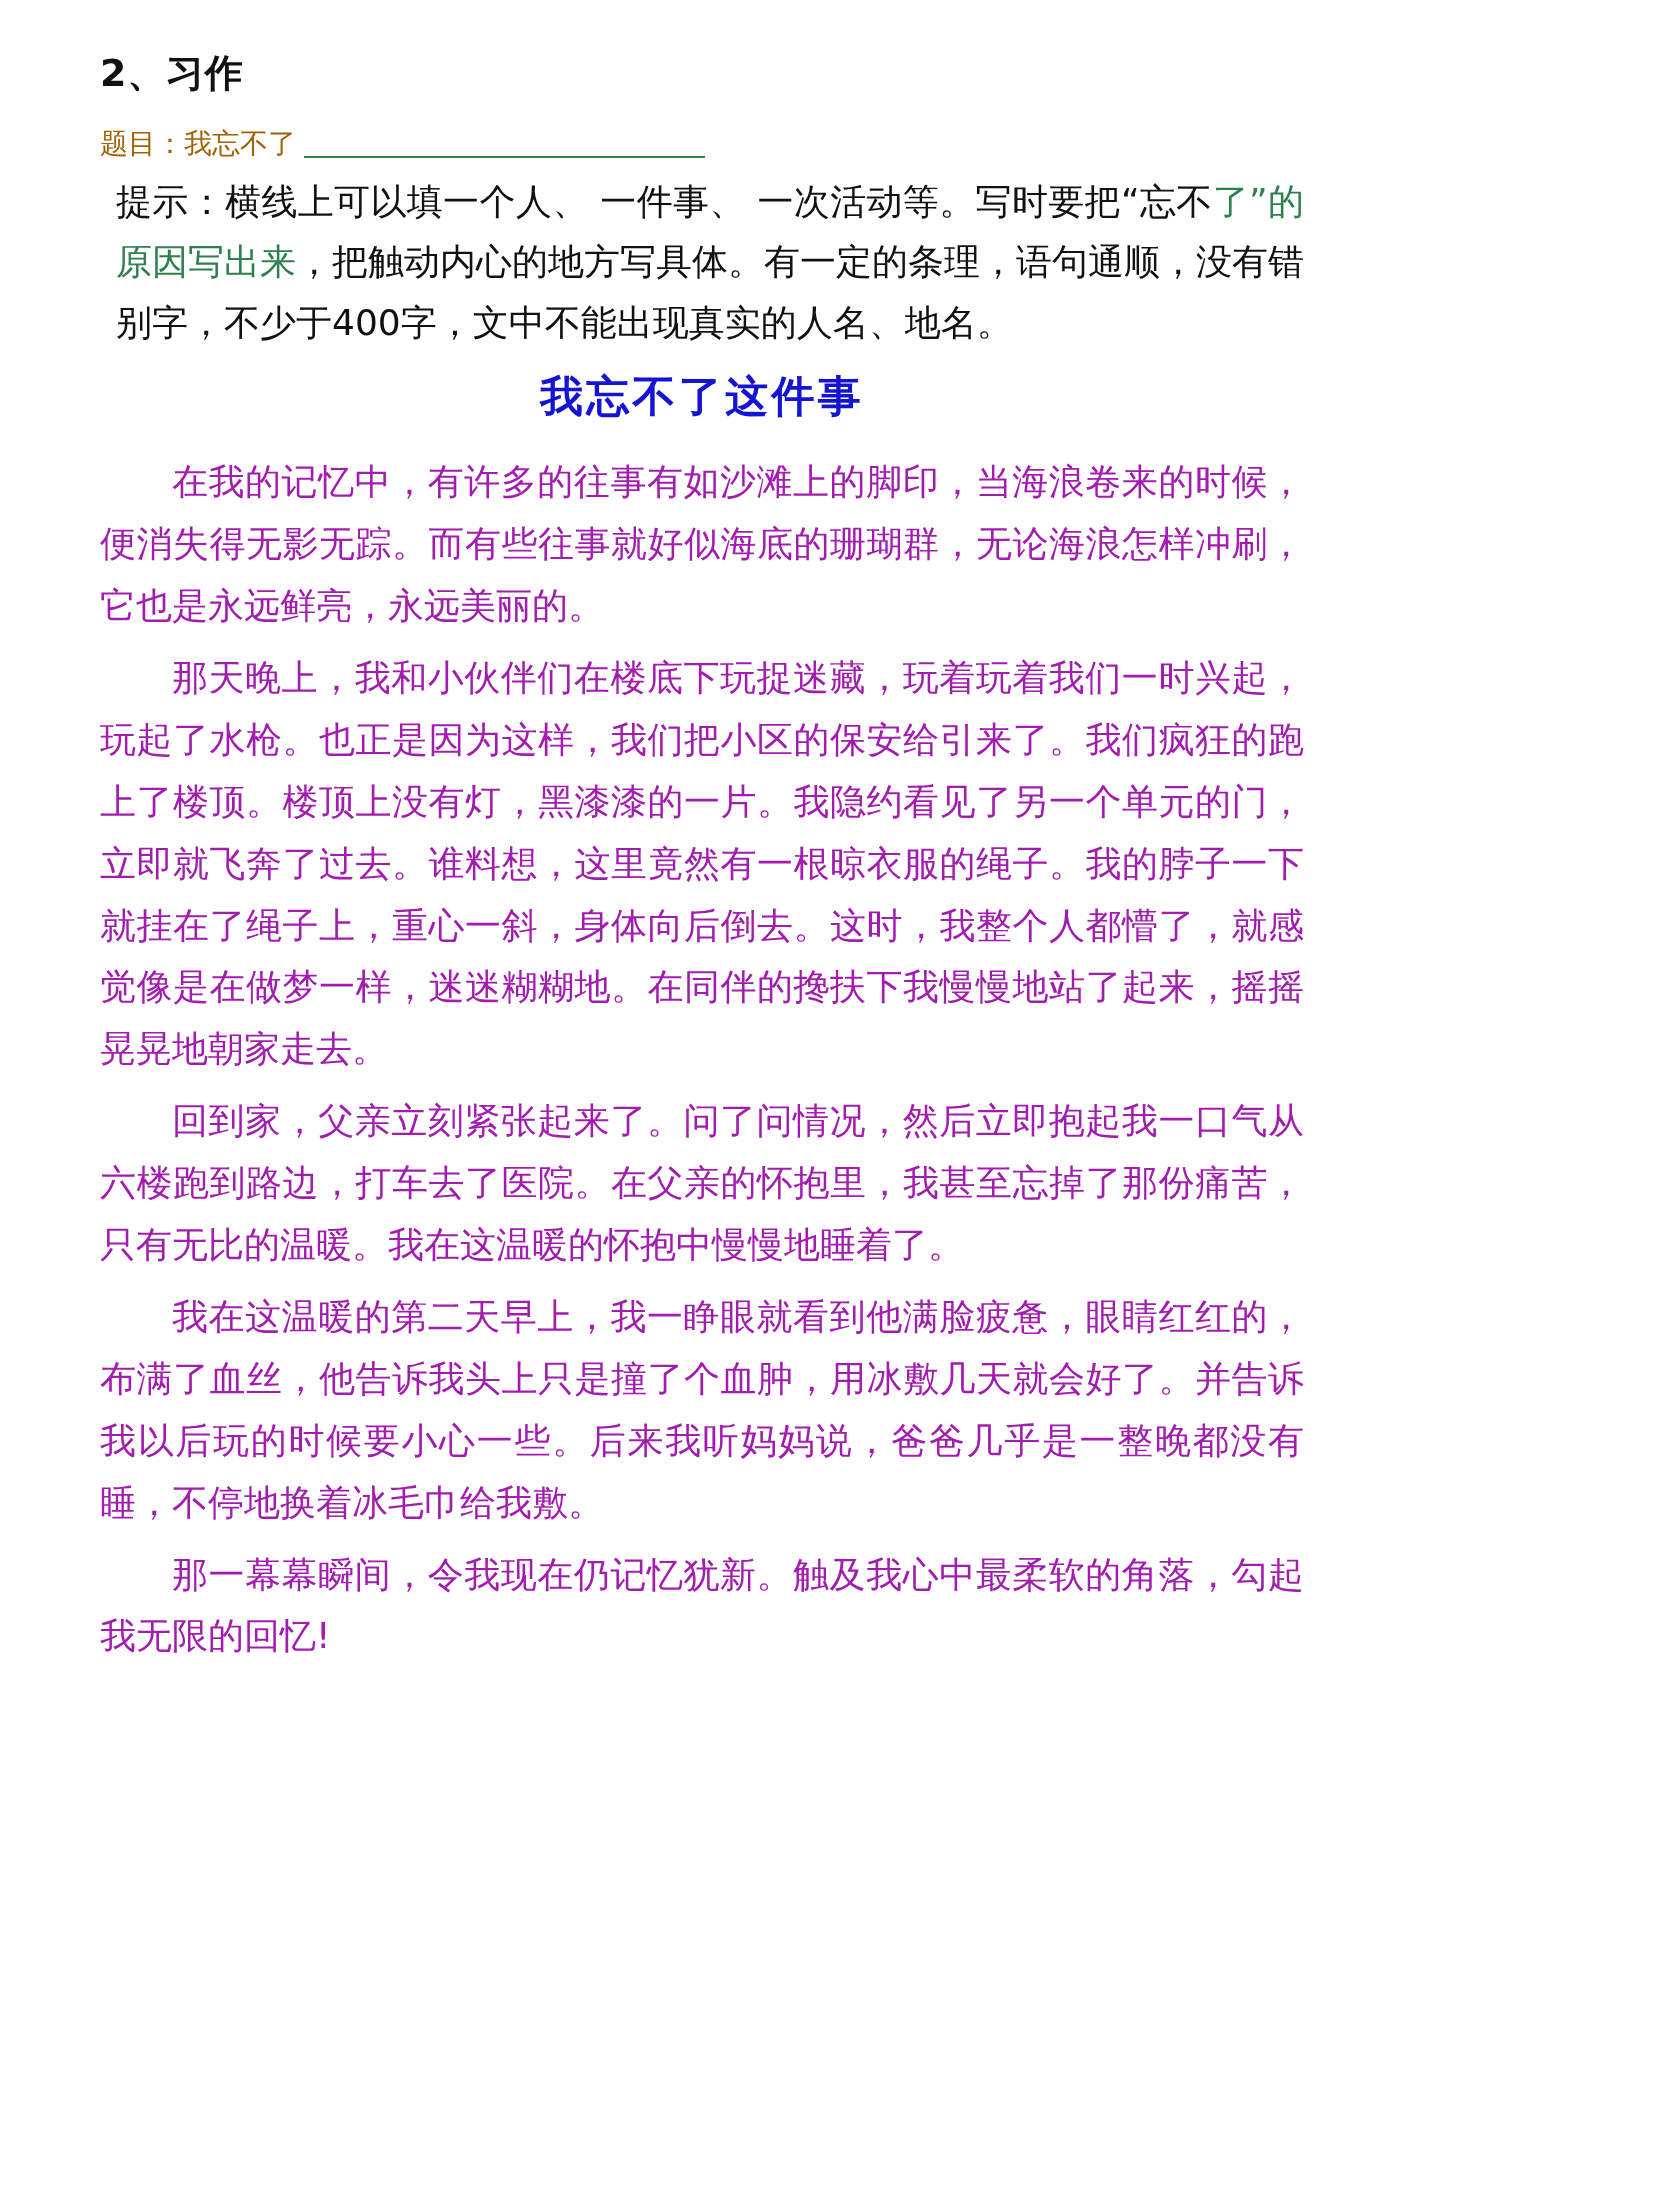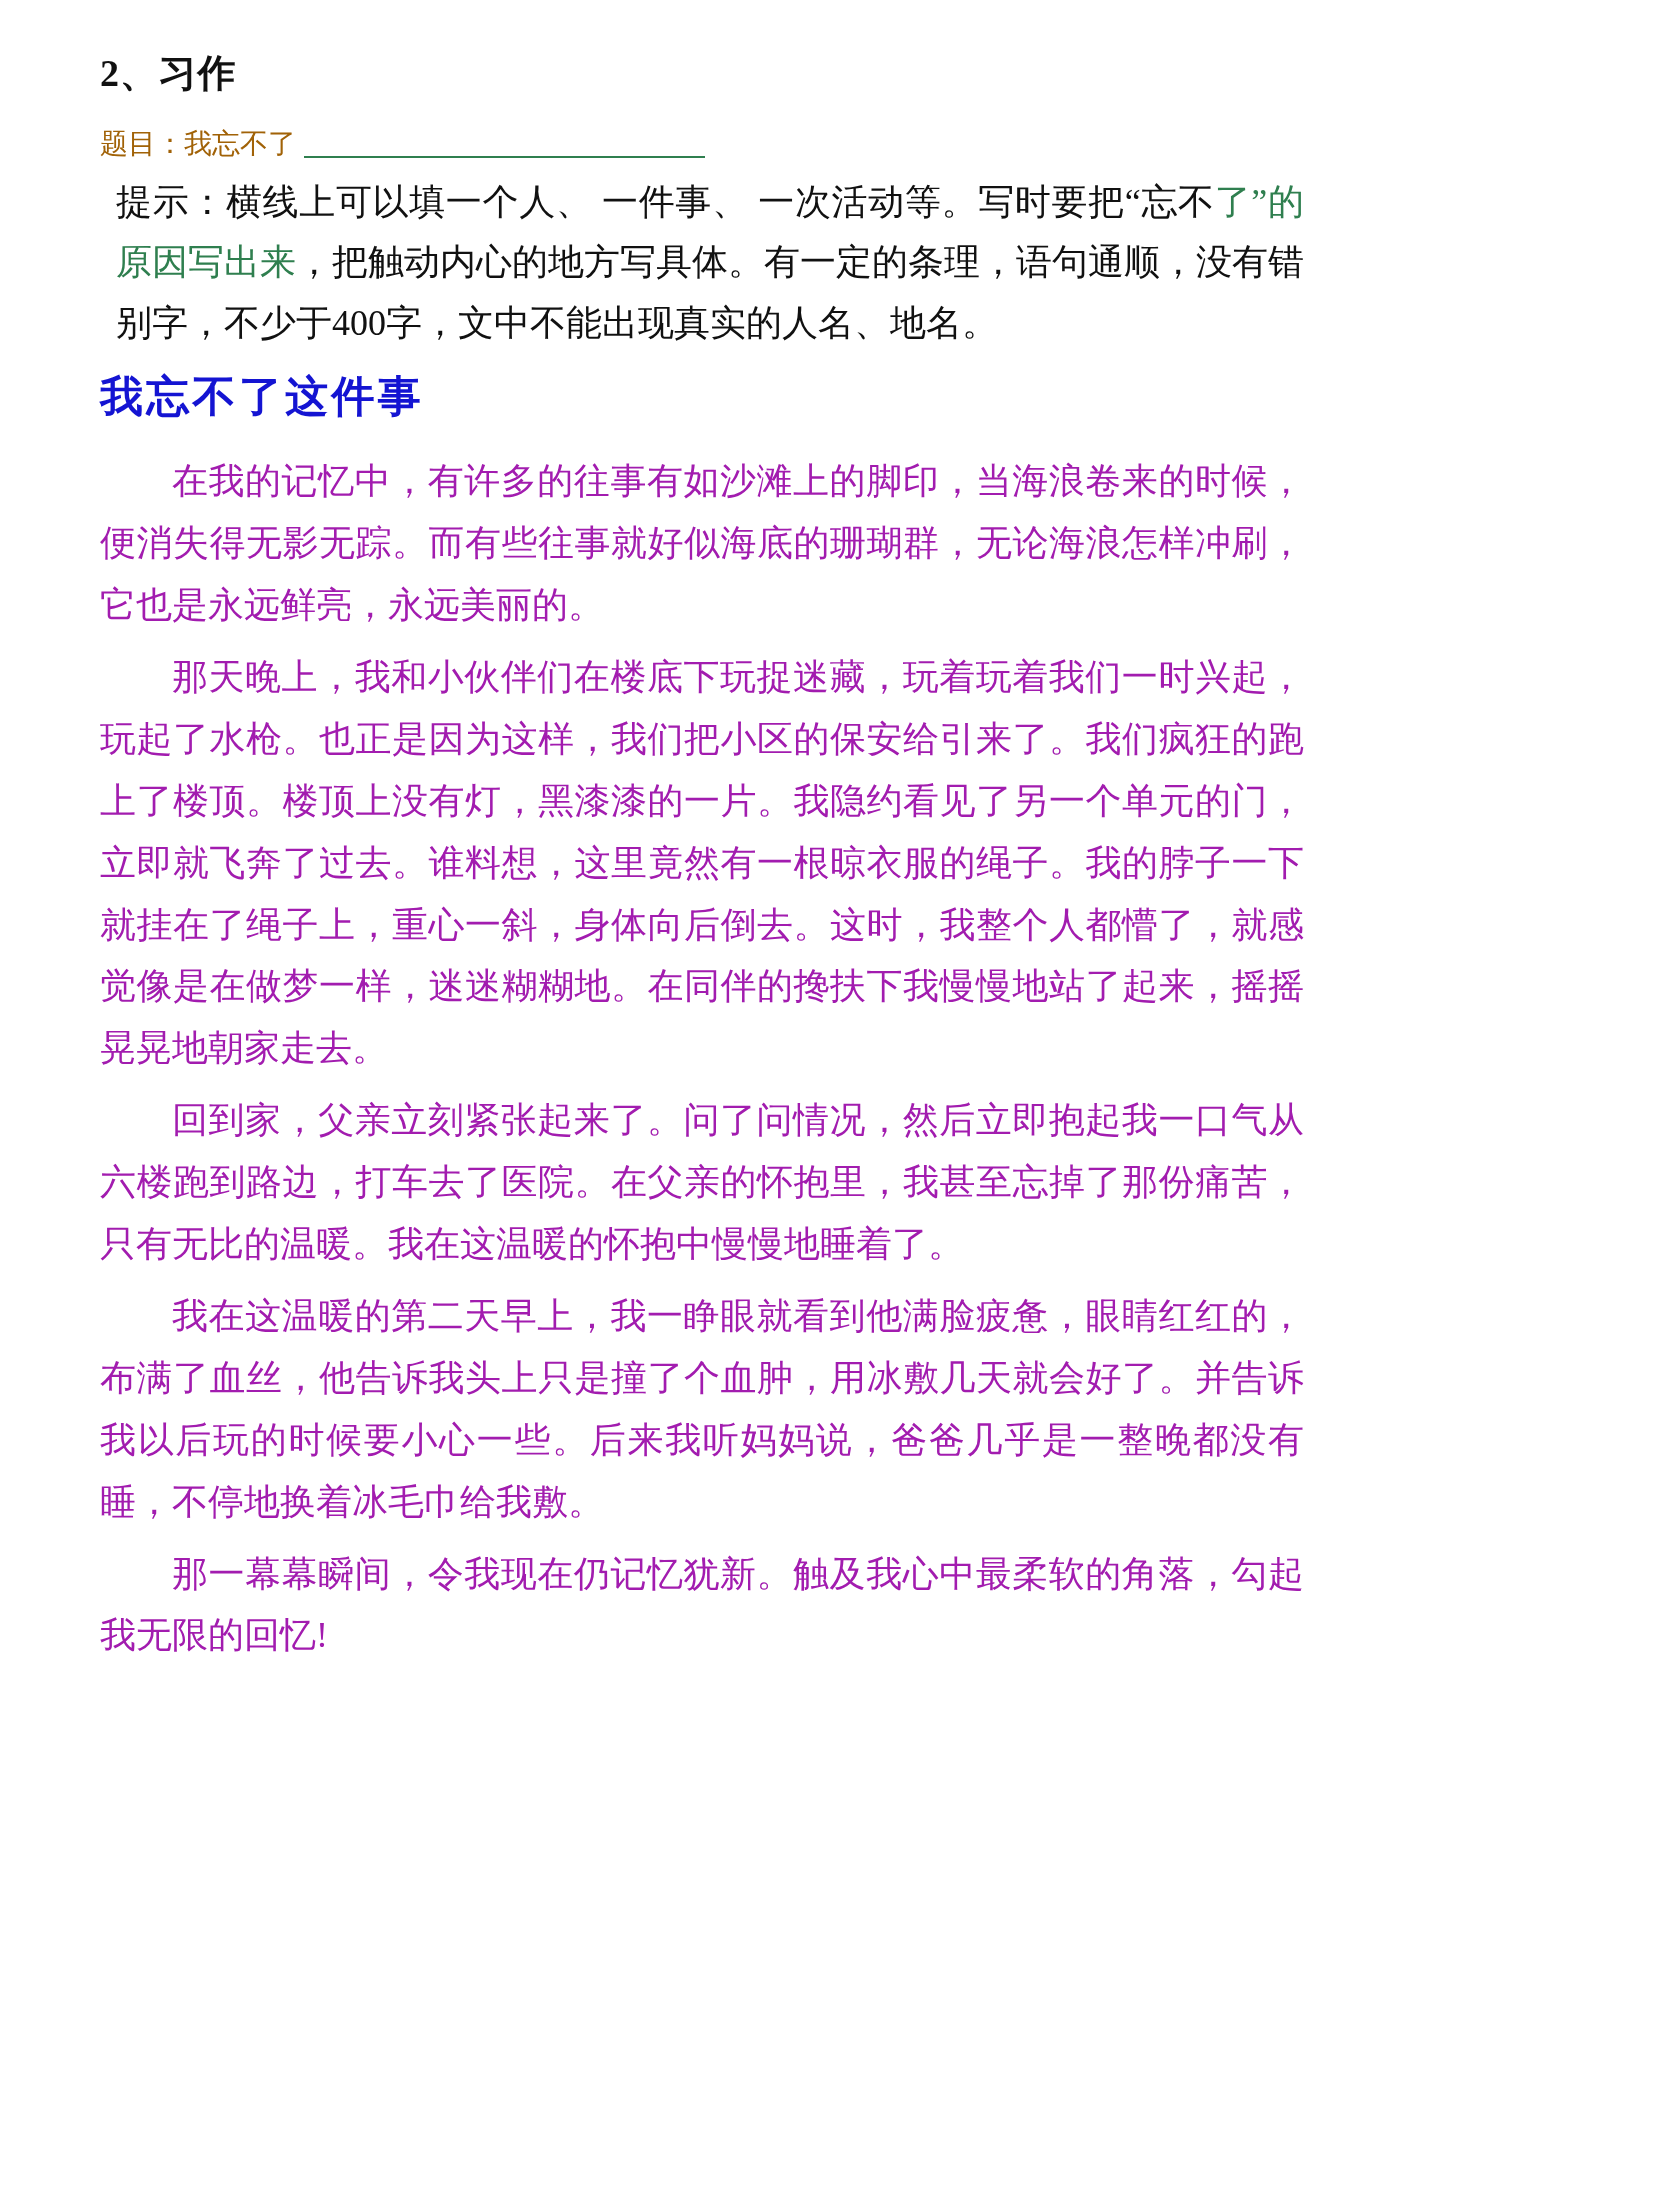--- a/index.html
+++ b/index.html
@@ -12,21 +12,20 @@
     min-height: 2194px;
     font-family: "DejaVu Sans", "Liberation Sans", sans-serif;
     color: #1b1b1b;
   }
   .page {
     box-sizing: border-box;
     width: 1384px;
     min-height: 2194px;
     padding: 40px 80px 38px 100px;
     background: #ffffff;
-    font-family: Liberation Serif, serif;
   }
   .section-heading {
     font-size: 38px;
     font-weight: bold;
     color: #111111;
     letter-spacing: 0.8px;
     margin: 8.4px 0 22px 0;
   }
   .prompt-line {
     font-size: 28px;
@@ -55,20 +54,21 @@
     font-size: 43px;
     font-weight: bold;
     color: #1414d2;
     margin: 16.7px 0 8.4px 0;
     letter-spacing: 2.5px;
   }
   .essay-title {
     font-size: 43px;
     font-weight: bold;
     color: #1414d2;
+    text-align: center;
     letter-spacing: 3.3px;
     margin: 13.4px 0 25px 0;
   }
   .para {
     font-size: 36px;
     line-height: 1.72;
     color: #a21caf;
     text-align: justify;
     text-indent: 2em;
     margin: 0 0 10px 0;

